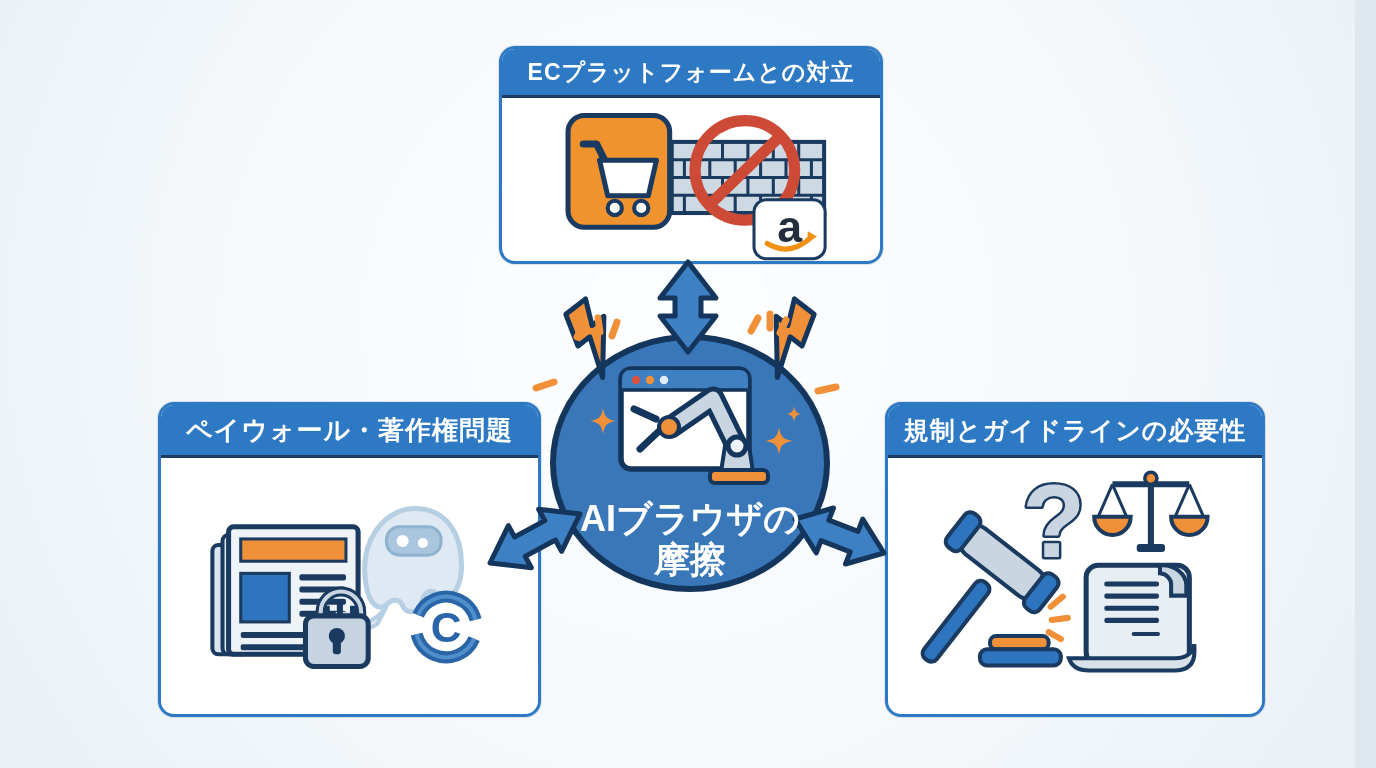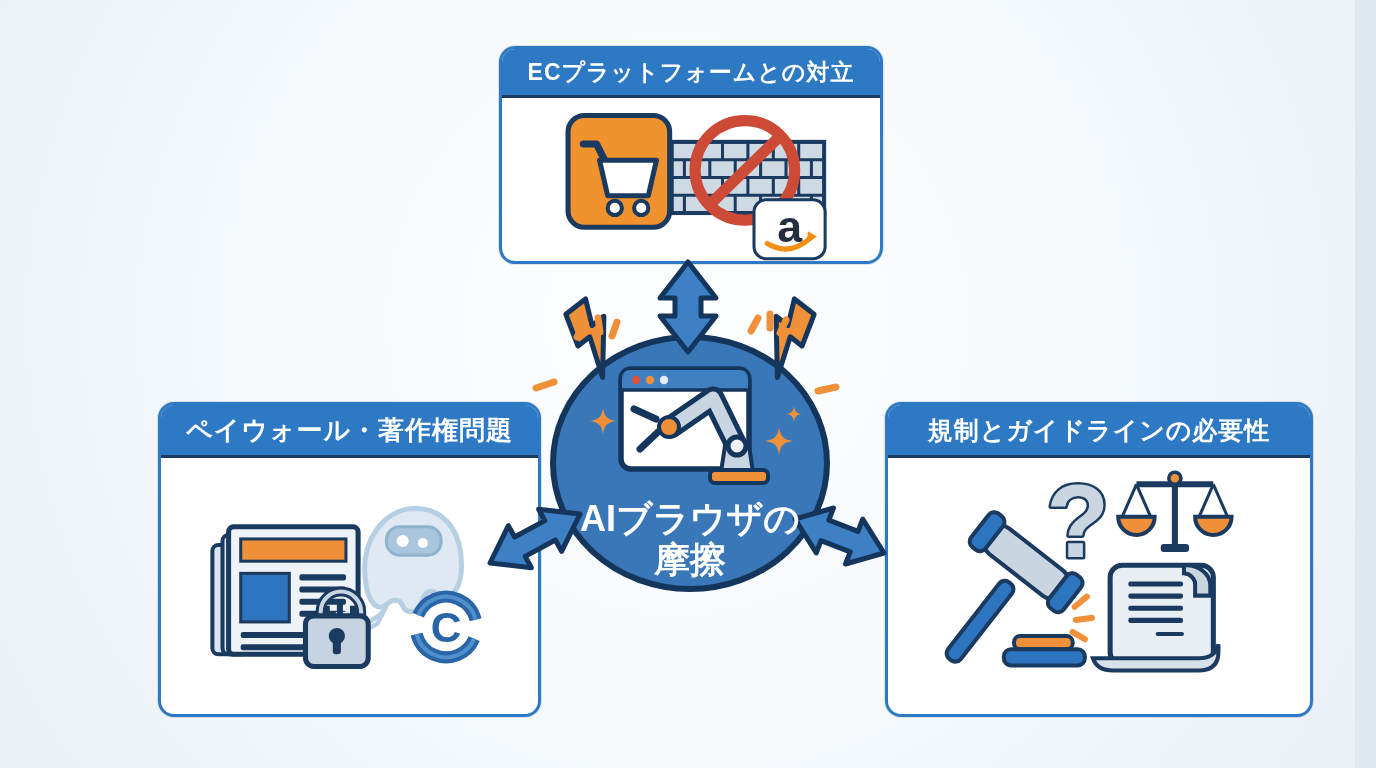--- a/index.html
+++ b/index.html
@@ -18,21 +18,21 @@
     letter-spacing:1px;
   }
   .card-body{position:absolute;left:0;right:0;bottom:0;}
   .card-body svg{display:block;width:100%;height:100%;}
   #card-top{left:499px;top:46px;width:378px;height:212px;}
   #card-top .card-header{height:46px;font-size:23px;}
   #card-top .card-body{top:49px;}
   #card-left{left:117px;top:402px;width:377px;height:309px;margin-left:41px;}
   #card-left .card-header{height:50px;font-size:26px;}
   #card-left .card-body{top:53px;}
-  #card-right{left:885px;top:402px;width:374px;height:309px;padding-left:48px;}
+  #card-right{left:885px;top:402px;width:374px;height:309px;}
   #card-right .card-header{height:50px;font-size:25px;}
   #card-right .card-body{top:53px;}
   .overlay{position:absolute;left:0;top:0;z-index:2;pointer-events:none;}
 </style>
 </head>
 <body>
 
 <div class="canvas">
 
   <div class="card" id="card-top">

